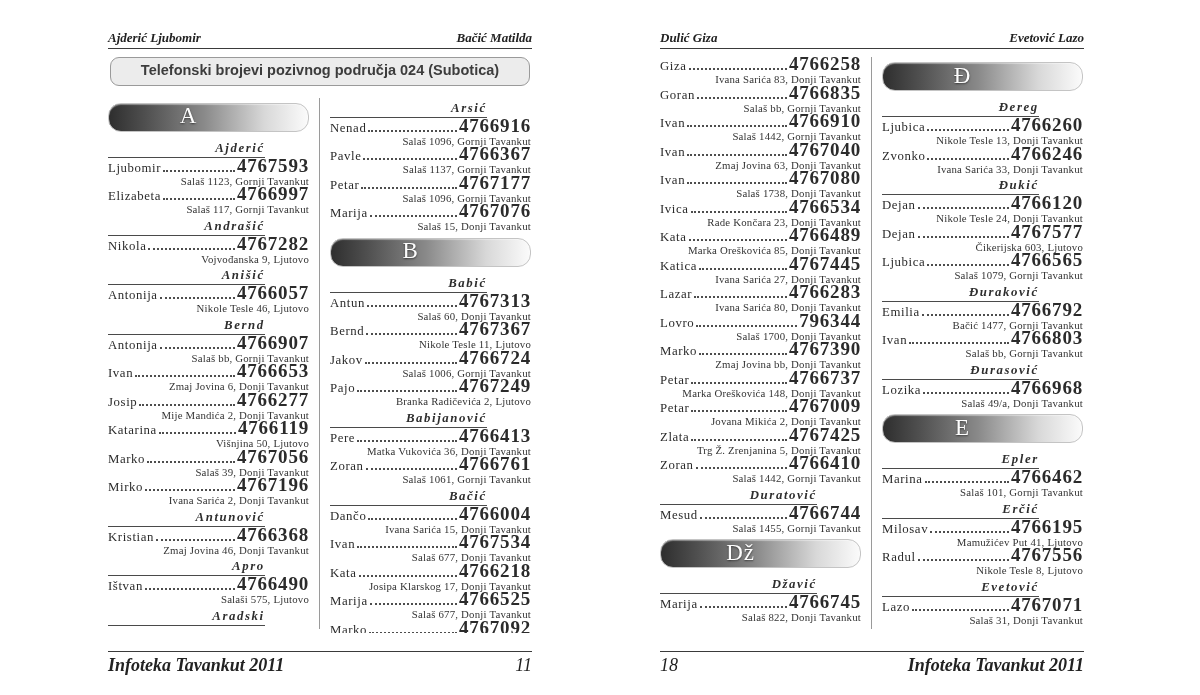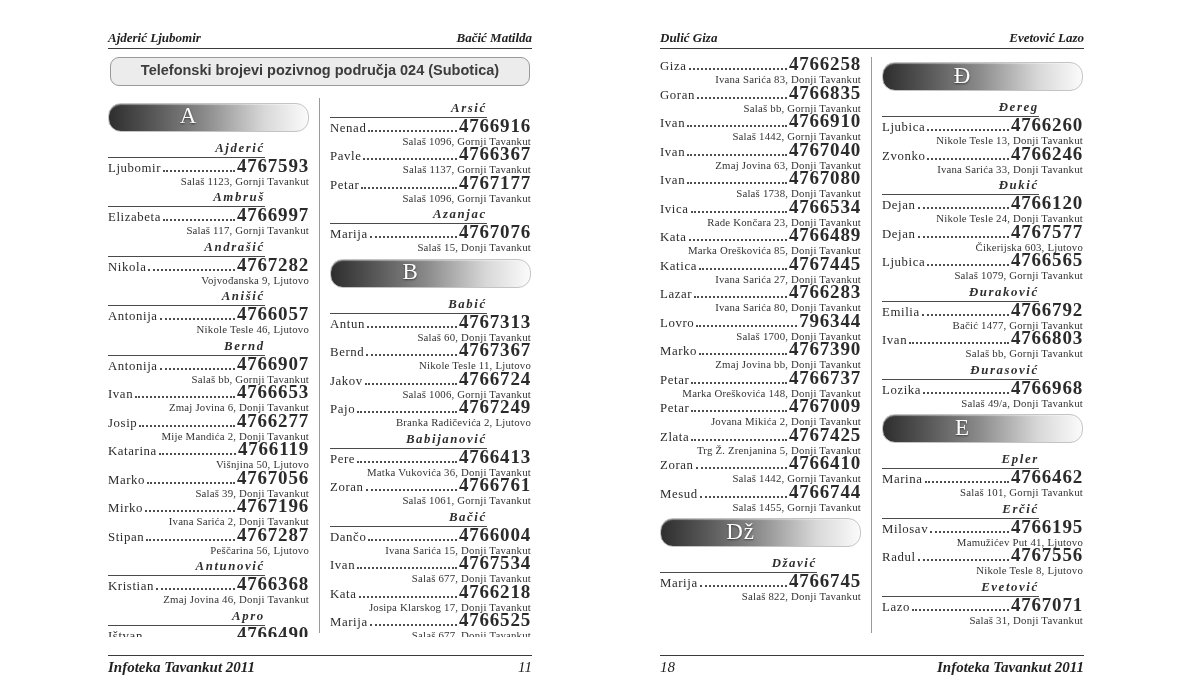--- a/index.html
+++ b/index.html
@@ -33,21 +33,21 @@
     line-height:15px;letter-spacing:1.6px;border-bottom:1.1px solid #4a4a4a;padding-bottom:1px;color:#2e2e2e;}
 
   .entry{margin:0;}
   .eline{display:flex;align-items:baseline;font-size:12.8px;line-height:14px;white-space:nowrap;}
   .ename{letter-spacing:0.6px;}
   .edots{flex:1;border-bottom:2px dotted #4d4d4d;margin:0 2px 2px 2px;min-width:8px;}
   .ephone{font-weight:bold;font-size:19px;letter-spacing:0.8px;}
   .eaddr{font-size:10.8px;line-height:12.5px;text-align:right;color:#333;letter-spacing:0.2px;}
 
   .footer{border-top:1.6px solid #3a3a3a;margin-top:18px;padding-top:3px;
-    display:flex;justify-content:space-between;font-size:15px;font-style:italic;color:#222;}
+    display:flex;justify-content:space-between;font-size:18px;font-style:italic;color:#222;}
   .footer .brand{font-weight:bold;}
   .footer .pageno{font-weight:normal;}
 </style>
 </head>
 <body>
 
 <div class="page page-left">
   <div class="running-head">
     <span>Ajderić Ljubomir</span>
     <span>Bačić Matilda</span>
@@ -64,23 +64,20 @@
           <span>Ajderić</span>
         </div>
         <div class="entry">
           <div class="eline">
             <span class="ename">Ljubomir</span>
             <span class="edots"></span>
             <span class="ephone">4767593</span>
           </div>
           <div class="eaddr">Salaš 1123, Gornji Tavankut</div>
         </div>
-        <div class="family">
-          <span>Ambruš</span>
-        </div>
         <div class="entry">
           <div class="eline">
             <span class="ename">Elizabeta</span>
             <span class="edots"></span>
             <span class="ephone">4766997</span>
           </div>
           <div class="eaddr">Salaš 117, Gornji Tavankut</div>
         </div>
         <div class="family">
           <span>Andrašić</span>
@@ -147,28 +144,20 @@
           </div>
           <div class="eaddr">Salaš 39, Donji Tavankut</div>
         </div>
         <div class="entry">
           <div class="eline">
             <span class="ename">Mirko</span>
             <span class="edots"></span>
             <span class="ephone">4767196</span>
           </div>
           <div class="eaddr">Ivana Sarića 2, Donji Tavankut</div>
-        </div>
-        <div class="entry">
-          <div class="eline">
-            <span class="ename">Stipan</span>
-            <span class="edots"></span>
-            <span class="ephone">4767287</span>
-          </div>
-          <div class="eaddr">Peščarina 56, Ljutovo</div>
         </div>
         <div class="family">
           <span>Antunović</span>
         </div>
         <div class="entry">
           <div class="eline">
             <span class="ename">Kristian</span>
             <span class="edots"></span>
             <span class="ephone">4766368</span>
           </div>
@@ -210,23 +199,20 @@
           </div>
           <div class="eaddr">Salaš 1137, Gornji Tavankut</div>
         </div>
         <div class="entry">
           <div class="eline">
             <span class="ename">Petar</span>
             <span class="edots"></span>
             <span class="ephone">4767177</span>
           </div>
           <div class="eaddr">Salaš 1096, Gornji Tavankut</div>
-        </div>
-        <div class="family">
-          <span>Azanjac</span>
         </div>
         <div class="entry">
           <div class="eline">
             <span class="ename">Marija</span>
             <span class="edots"></span>
             <span class="ephone">4767076</span>
           </div>
           <div class="eaddr">Salaš 15, Donji Tavankut</div>
         </div>
         <div class="secbar">
@@ -457,20 +443,23 @@
           <div class="eaddr">Trg Ž. Zrenjanina 5, Donji Tavankut</div>
         </div>
         <div class="entry">
           <div class="eline">
             <span class="ename">Zoran</span>
             <span class="edots"></span>
             <span class="ephone">4766410</span>
           </div>
           <div class="eaddr">Salaš 1442, Gornji Tavankut</div>
         </div>
+        <div class="family">
+          <span>Duratović</span>
+        </div>
         <div class="entry">
           <div class="eline">
             <span class="ename">Mesud</span>
             <span class="edots"></span>
             <span class="ephone">4766744</span>
           </div>
           <div class="eaddr">Salaš 1455, Gornji Tavankut</div>
         </div>
         <div class="secbar">
           <span class="secletter">Dž</span>

